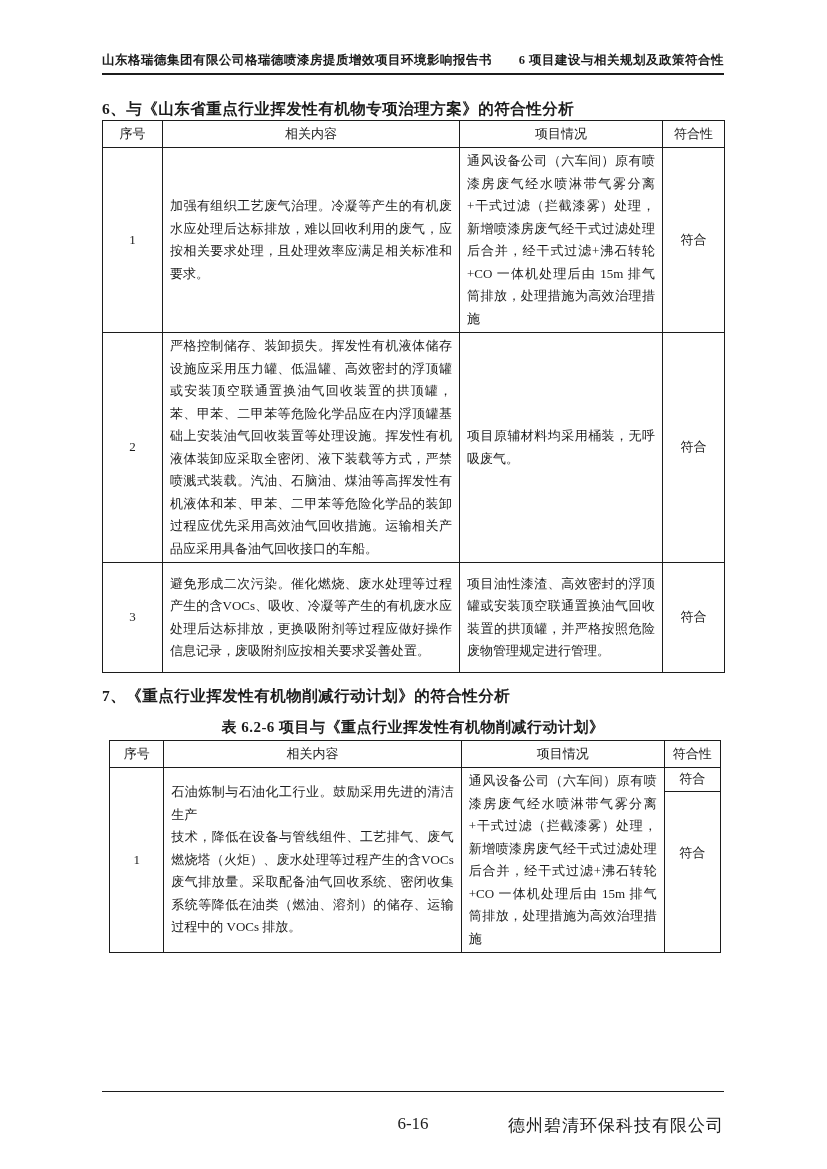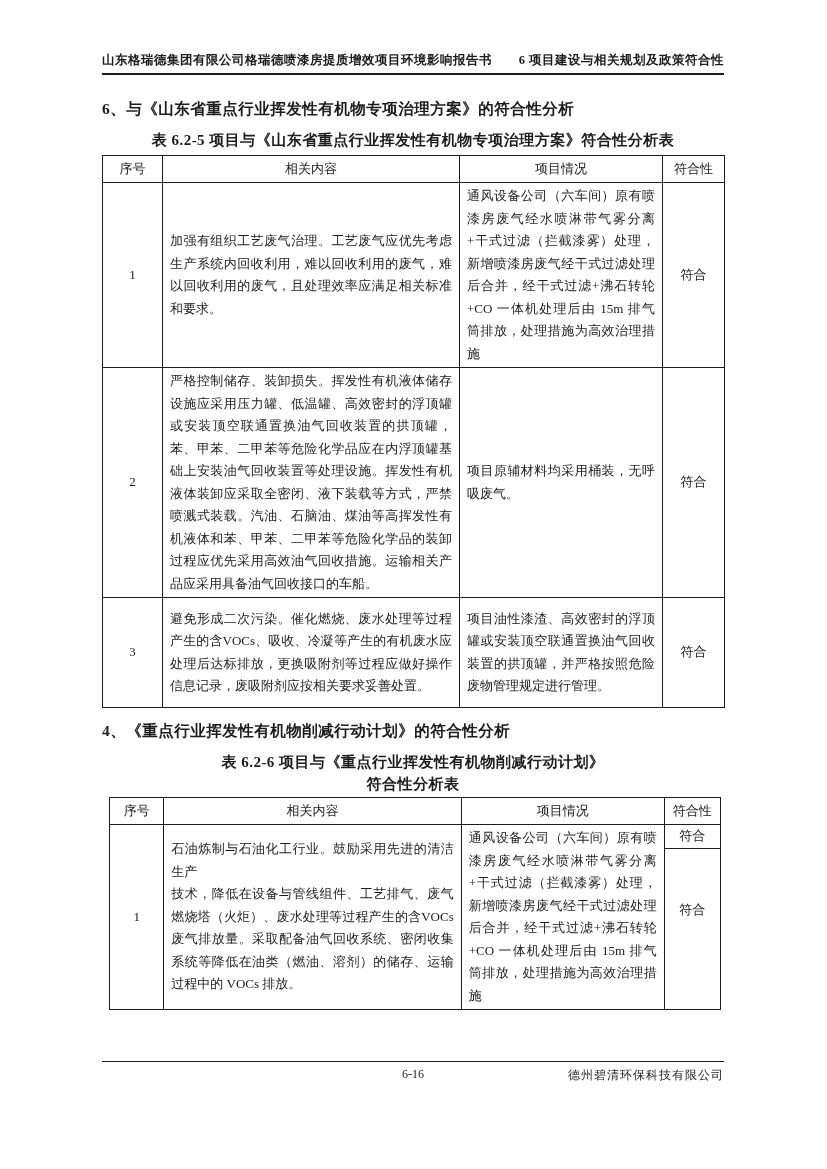--- a/index.html
+++ b/index.html
@@ -91,85 +91,83 @@
     border-bottom:1.5px solid #1c1c1c;
     display:flex;align-items:center;justify-content:center;
   }
   .split-bottom{
     height:122px;
     display:flex;align-items:center;justify-content:center;
   }
   
   .pg-footer{
     position:absolute;
-    left:102px;top:1061px;
+    left:102px;top:1091px;
     width:622px;
     border-top:1.5px solid #1c1c1c;
-    padding-top:5px;
-    font-size:12px;
+    padding-top:22px;
+    font-size:17px;
   }
   .footer-inner{position:relative;width:100%;}
   .footer-page{display:block;text-align:center;}
   .footer-company{position:absolute;right:0;top:0;letter-spacing:1px;}
 </style>
 </head>
 <body>
 
 <div class="page">
   <div class="content">
 
     <div class="pg-header">
       <span>山东格瑞德集团有限公司格瑞德喷漆房提质增效项目环境影响报告书</span>
       <span>6 项目建设与相关规划及政策符合性</span>
     </div>
 
     <div class="sec-heading">6、与《山东省重点行业挥发性有机物专项治理方案》的符合性分析</div>
-    <div class="tbl-caption">表 6.2-5 项目与《山东省重点行业挥发性有机物专项治理方案》符合性分析表</div>
 
     <table class="t1">
       <colgroup>
         <col style="width:60px">
           <col style="width:297px">
           <col style="width:203px">
           <col style="width:62px">
       </colgroup>
       <thead>
         <tr>
           <th>序号</th>
           <th>相关内容</th>
           <th>项目情况</th>
           <th>符合性</th>
         </tr>
       </thead>
       <tbody>
         <tr class="r1">
           <td class="c-no">1</td>
-          <td class="c-content">加强有组织工艺废气治理。工艺废气应优先考虑生产系统内回收利用，难以回收利用的废气，难以回收利用的废气，且处理效率应满足相关标准和要求。</td>
+          <td class="c-content">加强有组织工艺废气治理。冷凝等产生的有机废水应处理后达标排放，难以回收利用的废气，应按相关要求处理，且处理效率应满足相关标准和要求。</td>
           <td class="c-project">通风设备公司（六车间）原有喷漆房废气经水喷淋带气雾分离+干式过滤（拦截漆雾）处理，新增喷漆房废气经干式过滤处理后合并，经干式过滤+沸石转轮+CO 一体机处理后由 15m 排气筒排放，处理措施为高效治理措施</td>
           <td class="c-conf">符合</td>
         </tr>
         <tr class="r2">
           <td class="c-no">2</td>
           <td class="c-content">严格控制储存、装卸损失。挥发性有机液体储存设施应采用压力罐、低温罐、高效密封的浮顶罐或安装顶空联通置换油气回收装置的拱顶罐，苯、甲苯、二甲苯等危险化学品应在内浮顶罐基础上安装油气回收装置等处理设施。挥发性有机液体装卸应采取全密闭、液下装载等方式，严禁喷溅式装载。汽油、石脑油、煤油等高挥发性有机液体和苯、甲苯、二甲苯等危险化学品的装卸过程应优先采用高效油气回收措施。运输相关产品应采用具备油气回收接口的车船。</td>
           <td class="c-project">项目原辅材料均采用桶装，无呼吸废气。</td>
           <td class="c-conf">符合</td>
         </tr>
         <tr class="r3">
           <td class="c-no">3</td>
           <td class="c-content">避免形成二次污染。催化燃烧、废水处理等过程产生的含VOCs、吸收、冷凝等产生的有机废水应处理后达标排放，更换吸附剂等过程应做好操作信息记录，废吸附剂应按相关要求妥善处置。</td>
           <td class="c-project">项目油性漆渣、高效密封的浮顶罐或安装顶空联通置换油气回收装置的拱顶罐，并严格按照危险废物管理规定进行管理。</td>
           <td class="c-conf">符合</td>
         </tr>
       </tbody>
     </table>
 
-    <div class="sec-heading" style="margin-top:13px;">4、《重点行业挥发性有机物削减行动计划》的符合性分析</div>
+    <div class="sec-heading" style="margin-top:13px;">7、《重点行业挥发性有机物削减行动计划》的符合性分析</div>
     <div class="tbl-caption tight">
       <span style="display:block;">表 6.2-6 项目与《重点行业挥发性有机物削减行动计划》</span>
-      <span style="display:block;">符合性分析表</span>
     </div>
 
     <table class="t2">
       <colgroup>
         <col style="width:54px">
           <col style="width:296px">
           <col style="width:202px">
           <col style="width:56px">
       </colgroup>
       <thead>

